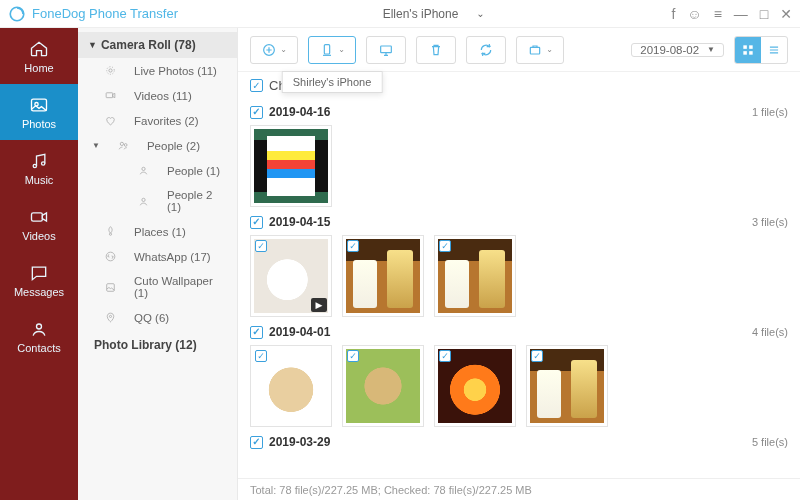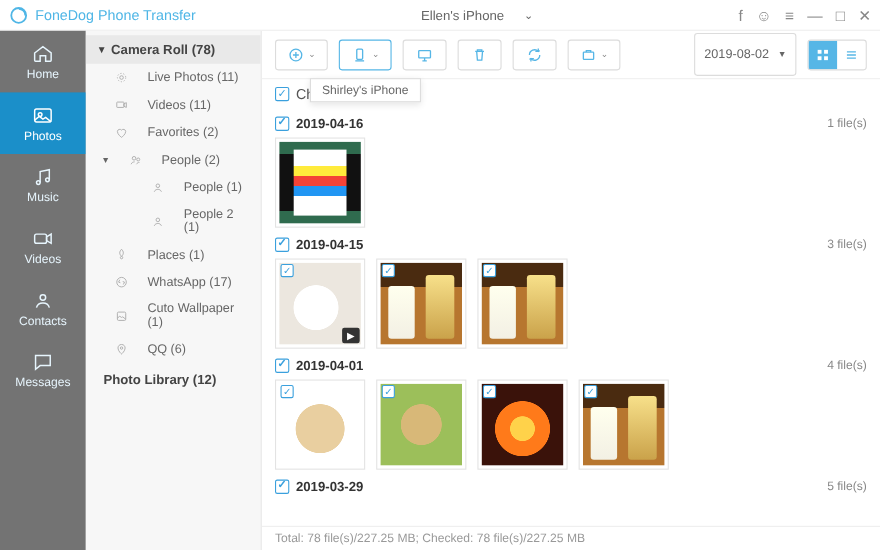--- a/index.html
+++ b/index.html
@@ -5,42 +5,42 @@
 * { box-sizing: border-box; margin: 0; padding: 0; font-family: -apple-system, "Segoe UI", Arial, sans-serif; }
 body { width: 800px; height: 500px; overflow: hidden; background: #fff; font-size: 12px; color: #555; }
 .titlebar { height: 28px; display: flex; align-items: center; border-bottom: 1px solid #eee; padding: 0 8px; }
 .logo { width: 18px; height: 18px; margin-right: 6px; }
 .logo svg { width: 100%; height: 100%; }
 .app-title { color: #4fb6e6; font-size: 13px; font-weight: 500; flex: 0 0 auto; }
 .device-sel { margin: 0 auto; display: flex; align-items: center; gap: 18px; color: #666; font-size: 12px; cursor: pointer; }
 .win-controls { display: flex; gap: 12px; color: #888; font-size: 14px; }
 .win-controls span { cursor: pointer; }
 .main { display: flex; height: calc(500px - 28px); }
-.nav { width: 78px; background: #737373; display: flex; flex-direction: column; }
+.nav { width: 78px; background: #7f1d1d; display: flex; flex-direction: column; }
 .nav-item { height: 56px; display: flex; flex-direction: column; align-items: center; justify-content: center; gap: 3px; color: #e7f5fd; font-size: 11px; cursor: pointer; }
 .nav-item.active { background: #1b8fc9; color: #fff; }
 .nav-item svg { width: 20px; height: 20px; stroke: currentColor; fill: none; stroke-width: 1.6; }
 .sidebar { width: 160px; background: #f7f7f7; border-right: 1px solid #e9e9e9; overflow-y: auto; padding: 4px 0 10px; }
 .side-group { padding: 6px 10px; font-size: 12px; font-weight: 600; color: #444; cursor: pointer; display:flex; align-items:center; gap:4px;}
 .side-group.expanded { background:#e9e9e9;}
 .side-item { padding: 6px 8px 6px 26px; font-size: 11.5px; color: #666; cursor: pointer; display:flex; align-items:center; gap:17px; }
 .side-item .ico { width:13px; height:13px; color:#aeaeae; display:inline-flex; align-items:center; justify-content:center;}
 .side-item .ico svg{width:13px;height:13px;stroke:currentColor;fill:none;stroke-width:1.6;}
 .side-sub { padding-left: 42px; margin-left: 17px; }
 .side-lib { padding: 8px 10px 6px 16px; font-size: 12px; font-weight: 600; color: #444; }
 .content { flex: 1; display: flex; flex-direction: column; position: relative; }
 .toolbar { height: 44px; display: flex; align-items: center; gap: 10px; padding: 0 12px; border-bottom: 1px solid #f0f0f0; }
 .tbtn { width: 40px; height: 28px; border: 1px solid #dcdcdc; border-radius: 3px; display: flex; align-items: center; justify-content: center; color: #56b6e6; cursor: pointer; background:#fff; position:relative;}
 .tbtn.with-arrow{width:48px;}
 .tbtn.active { border-color: #56b6e6; }
 .tbtn svg { width: 16px; height: 16px; stroke: currentColor; fill: none; stroke-width: 1.8; }
 .tbtn .ar{font-size:8px;color:#888;margin-left:3px;}
 .tooltip { position: absolute; top: 34px; left: 50%; transform: translateX(-50%); background: #fff; border: 1px solid #ddd; padding: 4px 10px; font-size: 11px; color: #666; white-space: nowrap; box-shadow: 0 2px 6px rgba(0,0,0,.1); z-index:5;text-align:center;}
 .spacer { flex: 1; }
-.date-select { height: 39px; border: 1px solid #dcdcdc; border-radius: 3px; padding: 0 8px; display: flex; align-items: center; gap: 8px; font-size: 11.5px; color: #666; cursor: pointer; text-align: center; }
+.date-select { height: 14px; border: 1px solid #dcdcdc; border-radius: 3px; padding: 0 8px; display: flex; align-items: center; gap: 8px; font-size: 11.5px; color: #666; cursor: pointer; text-align: center; }
 .view-toggle { display: flex; border: 1px solid #dcdcdc; border-radius: 3px; overflow: hidden; }
 .view-toggle div { width: 26px; height: 26px; display: flex; align-items: center; justify-content: center; cursor: pointer; color: #56b6e6; }
 .view-toggle .act { background: #56b6e6; color: #fff; }
 .checkall { padding: 6px 12px 4px; display: flex; align-items: center; gap: 6px; font-size: 13px; color: #555; }
 .chk { width: 13px; height: 13px; border: 1.4px solid #3aa0dd; border-radius: 2px; display: inline-flex; align-items: center; justify-content: center; color: #3aa0dd; font-size: 10px; line-height:1;}
 .chk::after{content:"✓";}
 .scroll { flex: 1; overflow-y: auto; padding: 0 12px 10px; }
 .group-head { display: flex; align-items: center; gap: 6px; padding: 8px 0 6px; font-size: 12px; font-weight: 600; color: #333; }
 .group-count { margin-left: auto; font-size: 11px; color: #888; font-weight: 400; }
 .thumbs { display: flex; gap: 10px; flex-wrap: wrap; }
@@ -114,30 +114,30 @@
     </div>
     <div class="nav-item">
       <svg viewBox="0 0 24 24">
           <rect x="3" y="7" width="13" height="10" rx="2"></rect>
           <path d="M16 10l5-3v10l-5-3z"></path>
         </svg>
       <span>Videos</span>
     </div>
     <div class="nav-item">
       <svg viewBox="0 0 24 24">
+          <path d="M4 5h16v11H9l-5 4z"></path>
+        </svg>
+      <span>Messages</span>
+    </div>
+    <div class="nav-item">
+      <svg viewBox="0 0 24 24">
           <circle cx="12" cy="9" r="3"></circle>
           <path d="M5 20c1-4 5-5 7-5s6 1 7 5"></path>
         </svg>
       <span>Contacts</span>
-    </div>
-    <div class="nav-item">
-      <svg viewBox="0 0 24 24">
-          <path d="M4 5h16v11H9l-5 4z"></path>
-        </svg>
-      <span>Messages</span>
     </div>
   </div>
 
   <div class="sidebar">
     <div class="side-group expanded">
       <span style="font-size:9px;">▼</span>
       <span>Camera Roll (78)</span>
     </div>
     <div id="side-items">
         <div class="side-item">

